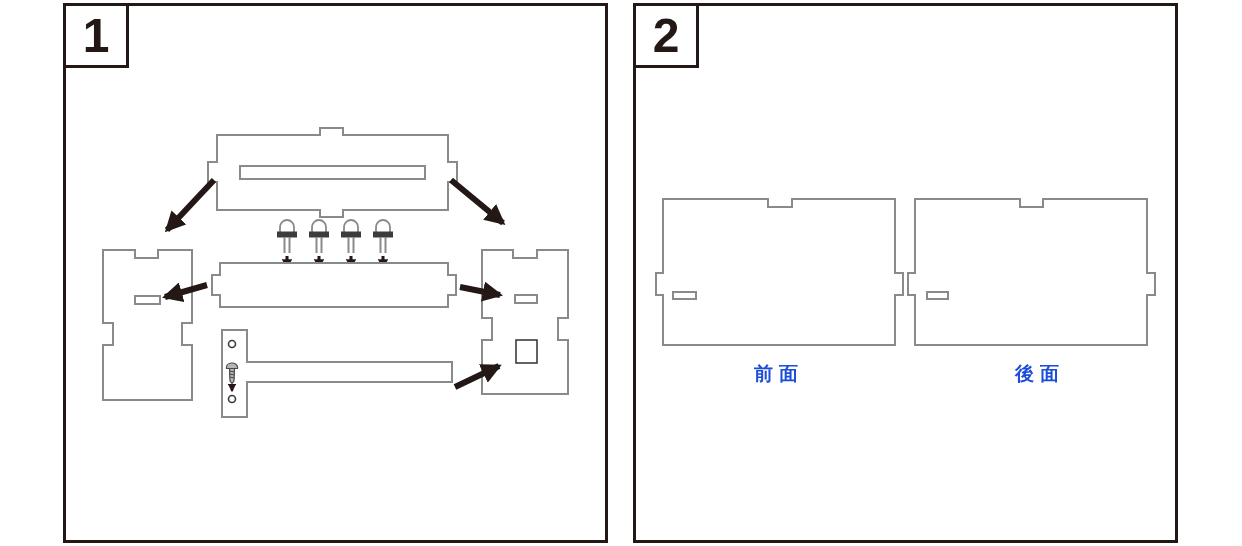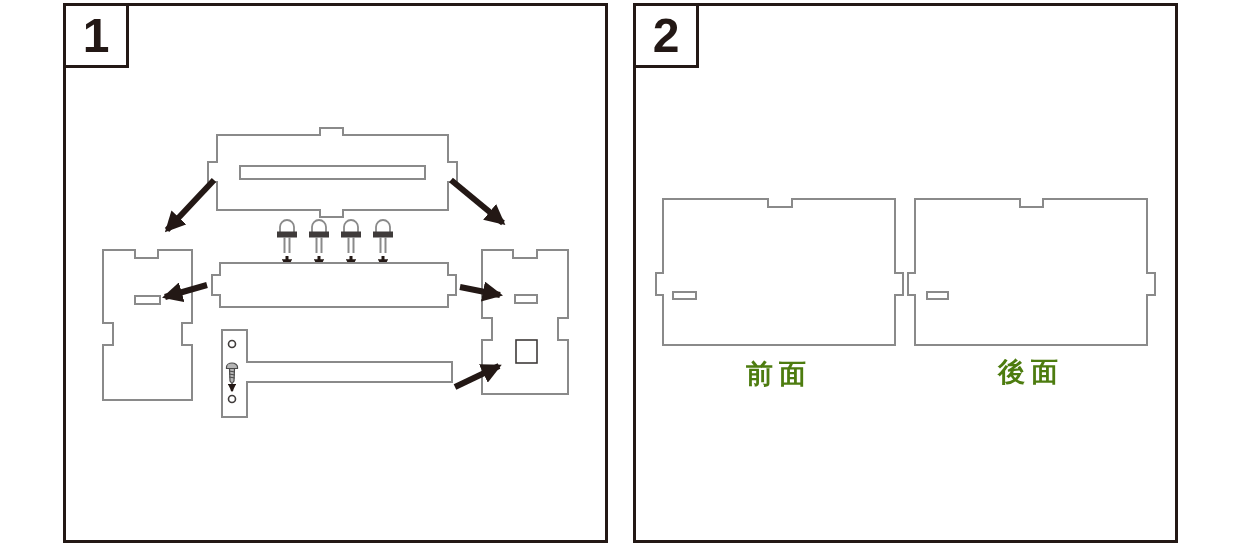--- a/index.html
+++ b/index.html
@@ -29,25 +29,25 @@
   .arrow-small{stroke:#231815;stroke-width:3;fill:none;}
   .arrow-tiny{stroke:#231815;stroke-width:2.4;fill:none;}
   .dotline{stroke:#231815;stroke-width:2;stroke-dasharray:2 4.5;fill:none;}
   .led-dome{fill:#ffffff;stroke:#8a8a8a;stroke-width:1.8;}
   .led-flange{fill:#3f3b3a;stroke:#3f3b3a;stroke-width:1;}
   .led-leg{stroke:#8a8a8a;stroke-width:2;}
   .screw-part{fill:#b5b5b5;stroke:#4a4a4a;stroke-width:1.2;}
   .screw-line{stroke:#4a4a4a;stroke-width:1;}
   .face-label{
     position:absolute;height:32px;
-    font-size:27px;font-weight:bold;color:#4d7c0f;
+    font-size:19px;font-weight:bold;color:#1d4ed8;
     letter-spacing:6px;text-align:center;line-height:32px;
   }
   #front-label{left:63px;top:352px;width:160px;}
-  #back-label{left:315px;top:352px;width:160px;font-family:Liberation Mono, monospace;}
+  #back-label{left:324px;top:352px;width:160px;}
 </style>
 </head>
 <body>
 
 <div class="panel" id="panel-1">
   <div class="step-badge">
     <span>1</span>
   </div>
 
   <svg class="diagram-svg" viewBox="0 0 539 534">

